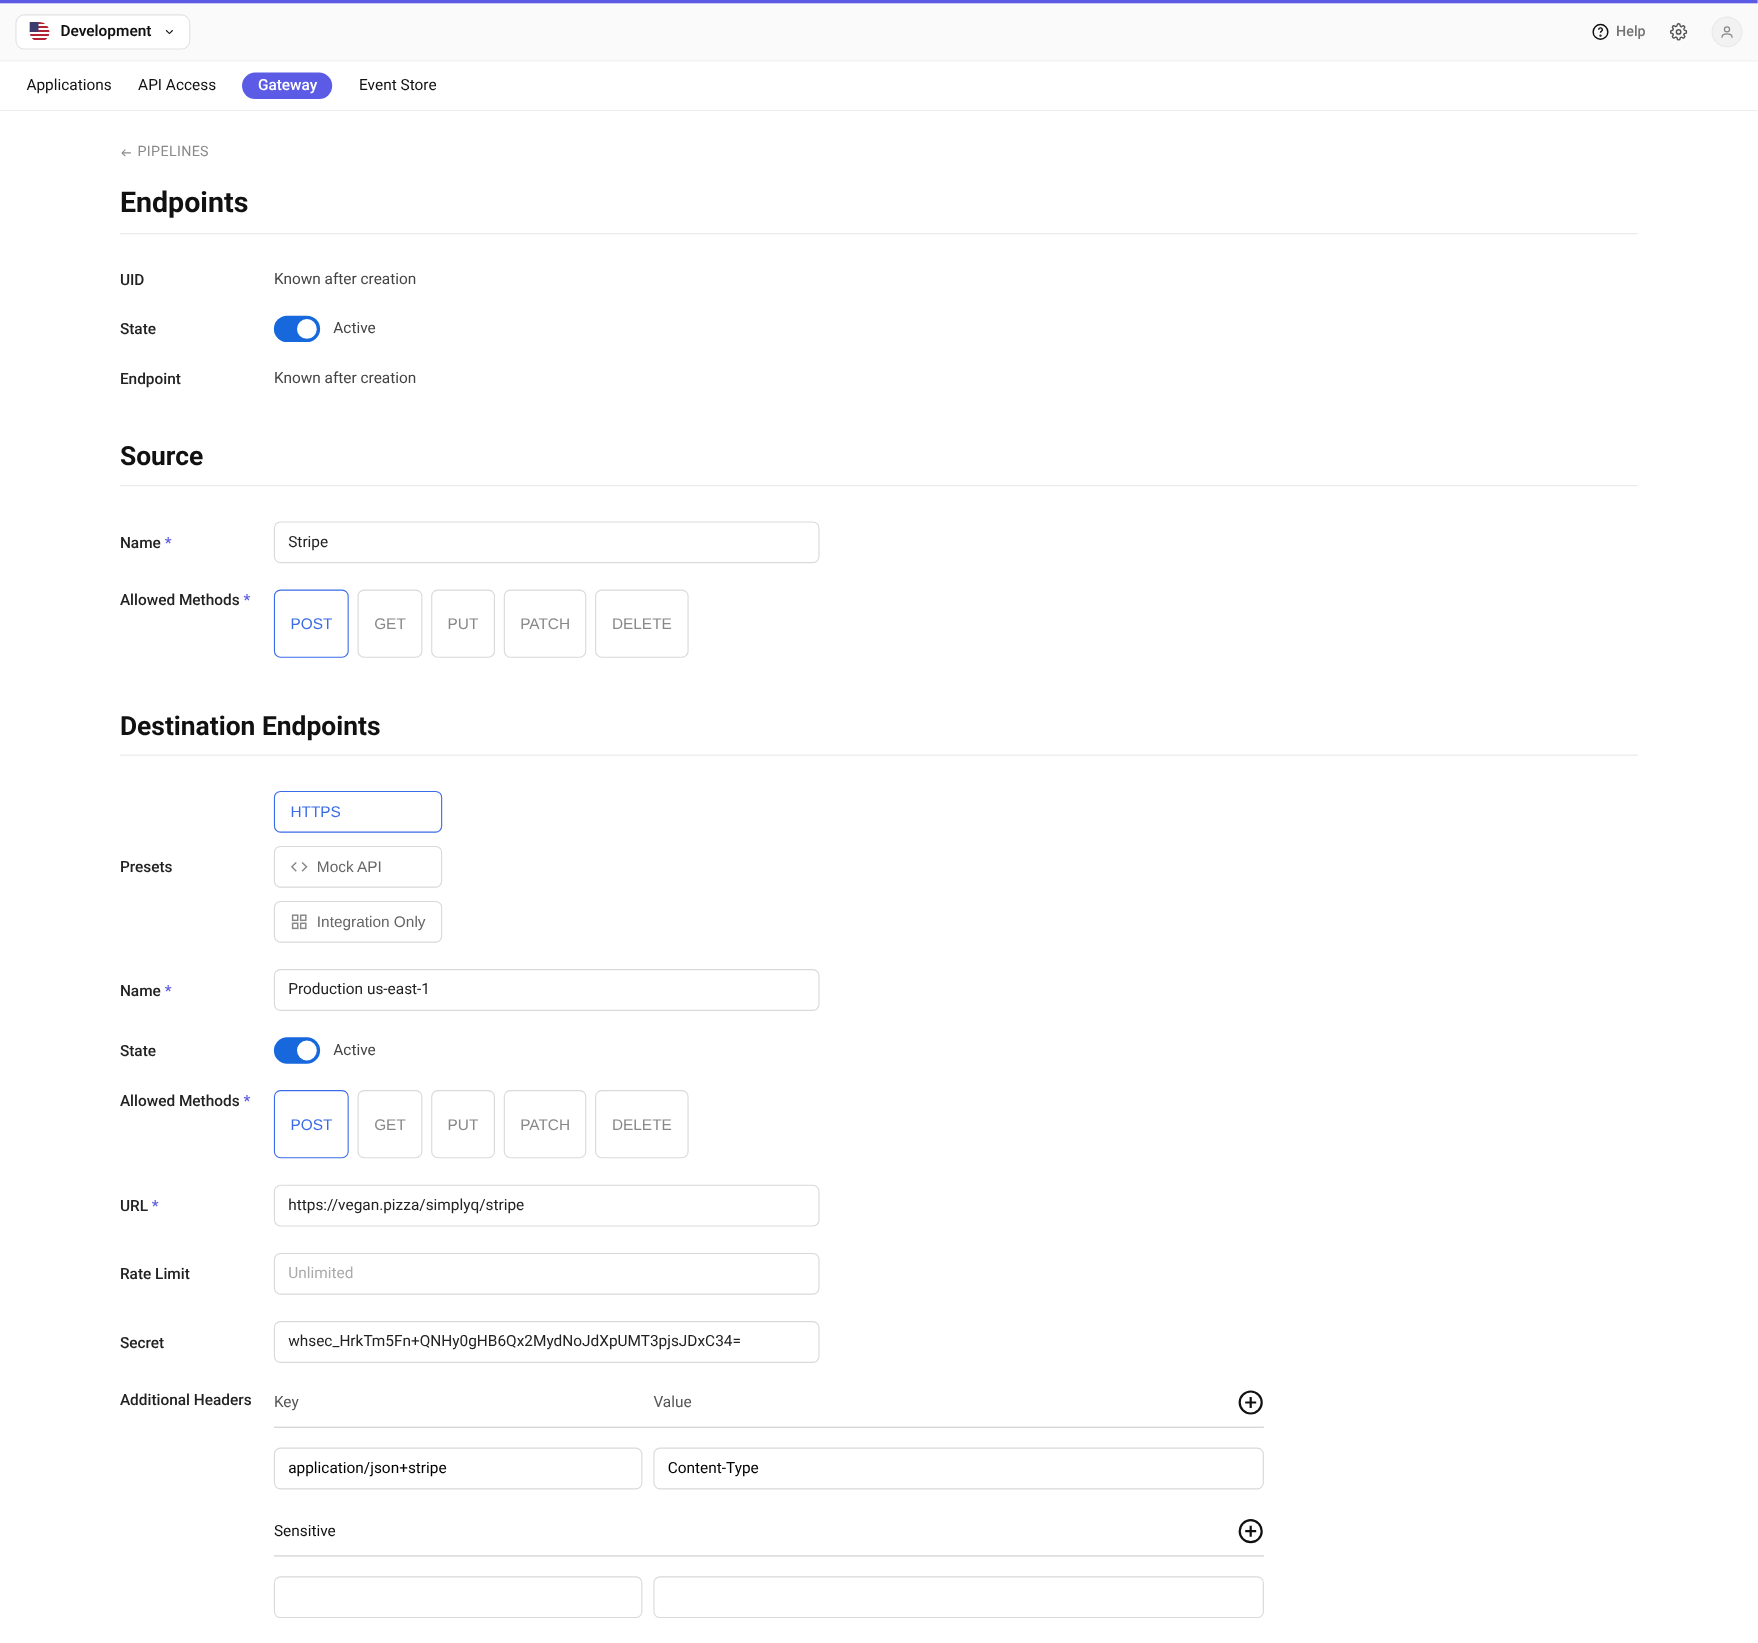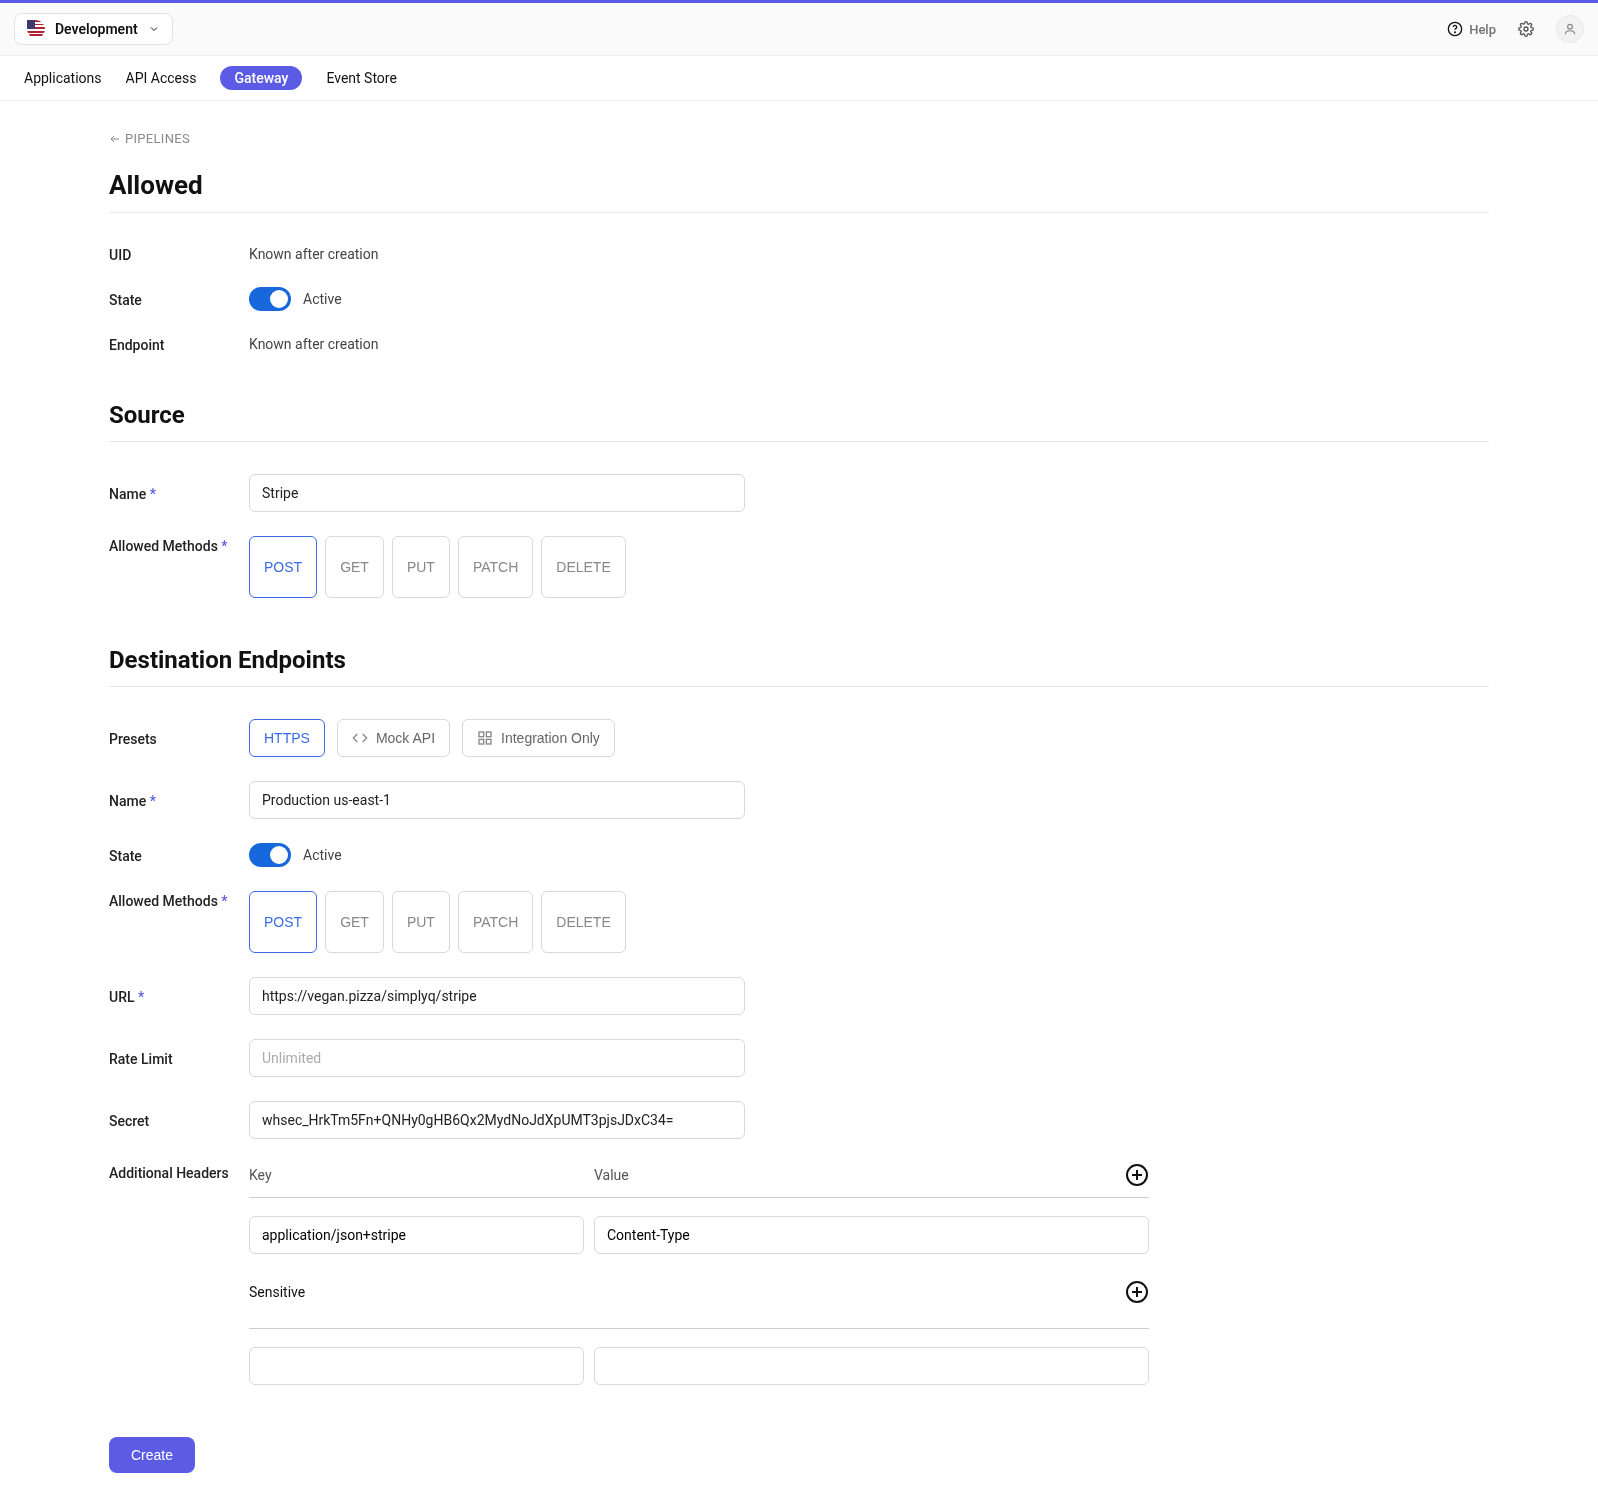--- a/index.html
+++ b/index.html
@@ -73,36 +73,36 @@
     width: 496px; padding:10px 12px; border:1px solid #d9d9d9; border-radius:6px;
     font-size:14px; font-family:inherit; color:#222;
   }
   .text-input::placeholder { color:#aaa; }
   .method-group { display:flex; gap:8px; }
   .method-btn {
     padding: 22px 14px; border:1px solid #d9d9d9; border-radius:6px; background:#fff;
     color:#888; font-size:14px; cursor:pointer;
   }
   .method-btn.active { border-color:#3b6be6; color:#3b6be6; font-weight:500; }
-  .preset-group { display:flex; gap:12px; }
+  .preset-group { display:flex; gap:12px;flex-direction:column; }
   .preset-btn {
     padding:10px 14px; border:1px solid #d9d9d9; border-radius:6px; background:#fff;
     font-size:14px; cursor:pointer; display:inline-flex; align-items:center; gap:8px; color:#666;
   }
   .preset-btn.active { border-color:#3b6be6; color:#3b6be6; font-weight:500; }
   .preset-btn svg { width:16px; height:16px; }
   .kv-area { width: 900px; }
   .kv-head { display:flex; align-items:center; border-bottom:1px solid #ccc; padding-bottom:10px; margin-bottom:18px; }
   .kv-head .col-key { flex:0 0 345px; color:#555; font-size:14px;}
   .kv-head .col-value { flex:1; color:#555; font-size:14px;}
   .kv-add { width:24px; height:24px; cursor:pointer; }
   .kv-row { display:flex; gap:10px; margin-bottom:10px;}
   .kv-row input { flex:1; padding:10px 12px; border:1px solid #d9d9d9; border-radius:6px; font-size:14px; font-family:inherit;}
   .kv-row input:first-child { flex:0 0 335px; }
-  .sens-head { display:flex; align-items:center; justify-content:space-between; border-bottom:1px solid #ccc; padding-bottom:24px; margin:26px 0 18px;}
+  .sens-head { display:flex; align-items:center; justify-content:space-between; border-bottom:1px solid #ccc; padding-bottom:10px; margin:26px 0 18px;}
   .create-btn {
     margin-top:30px;
     background:#5b5be6; color:#fff; border:none; padding:10px 22px; border-radius:8px;
     font-size:14px; font-weight:500; cursor:pointer;
   }
 </style>
 </head>
 <body>
 
 <div class="topbar">
@@ -148,21 +148,21 @@
 
   <div class="back-link">
     <svg width="12" height="12" viewBox="0 0 24 24" fill="none" stroke="#8a8a8a" stroke-width="2">
         <line x1="20" y1="12" x2="4" y2="12"></line>
         <polyline points="10 18 4 12 10 6"></polyline>
       </svg>
     <span>PIPELINES</span>
   </div>
 
   
-  <h1>Allowed</h1>
+  <h1>Endpoints</h1>
   <hr class="section-rule">
 
   <div class="row">
     <div class="label">UID</div>
     <div class="value">Known after creation</div>
   </div>
   <div class="row">
     <div class="label">State</div>
     <div class="toggle-wrap">
       <span class="toggle"></span>

